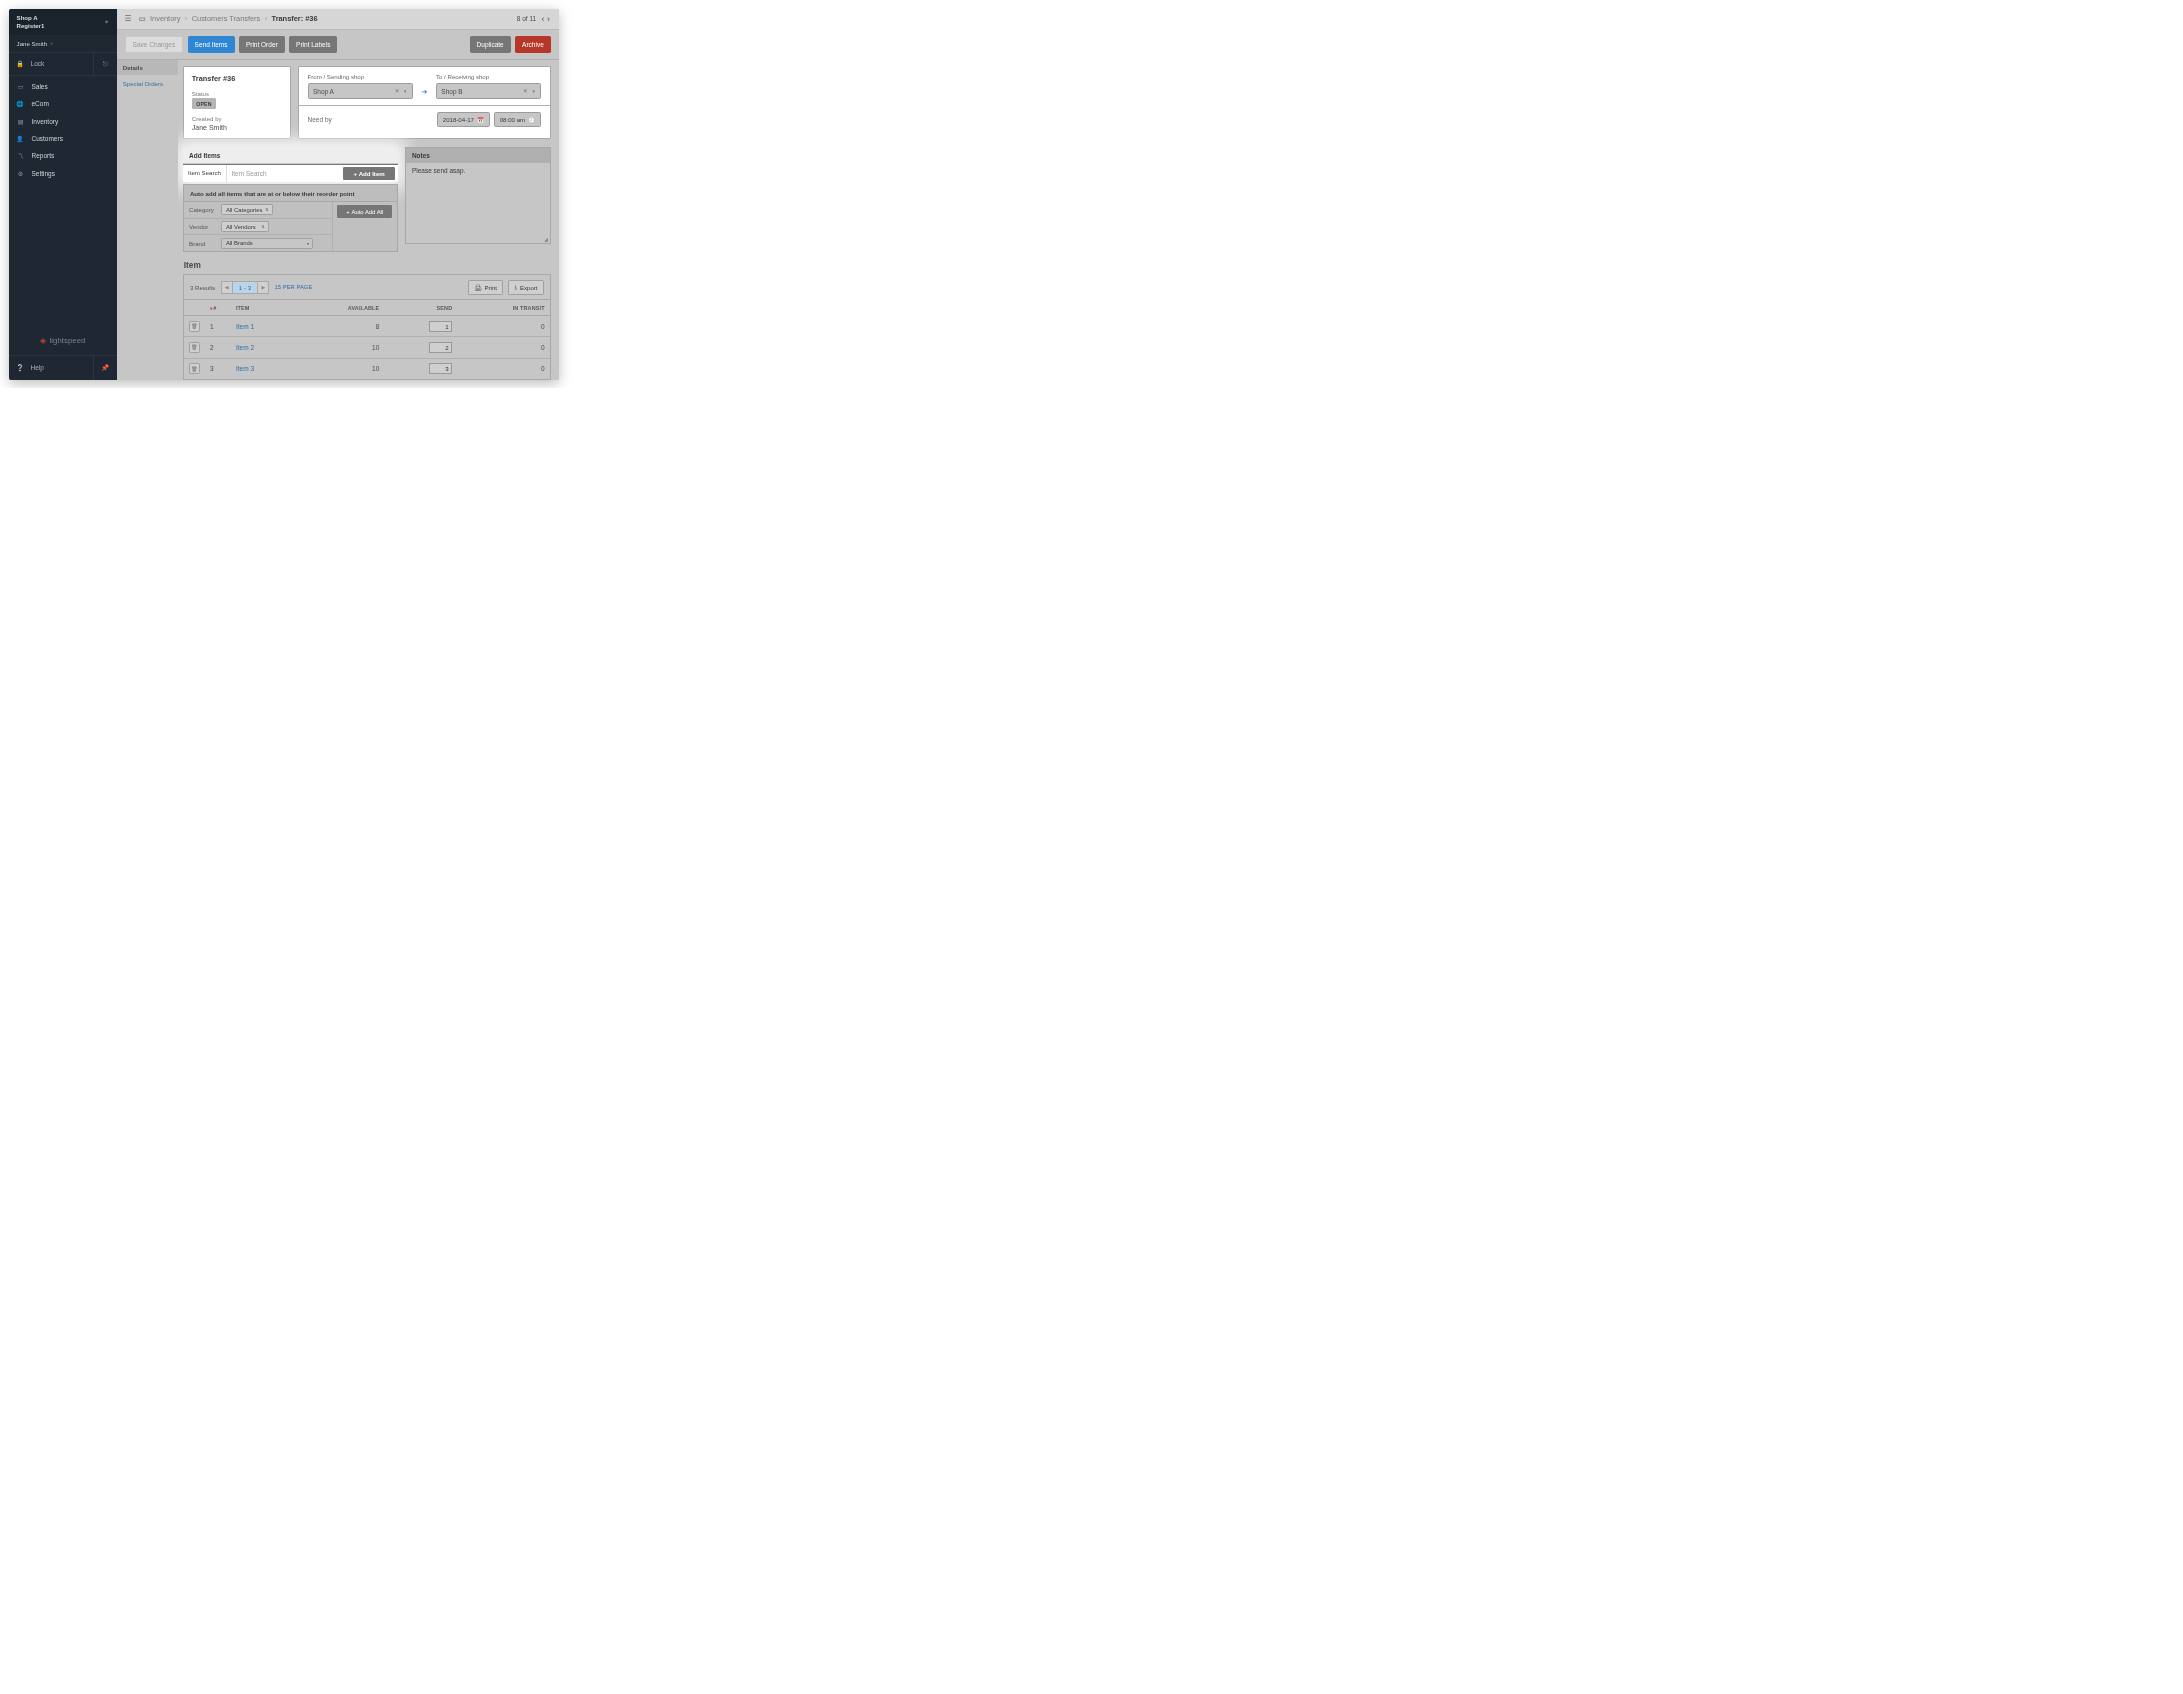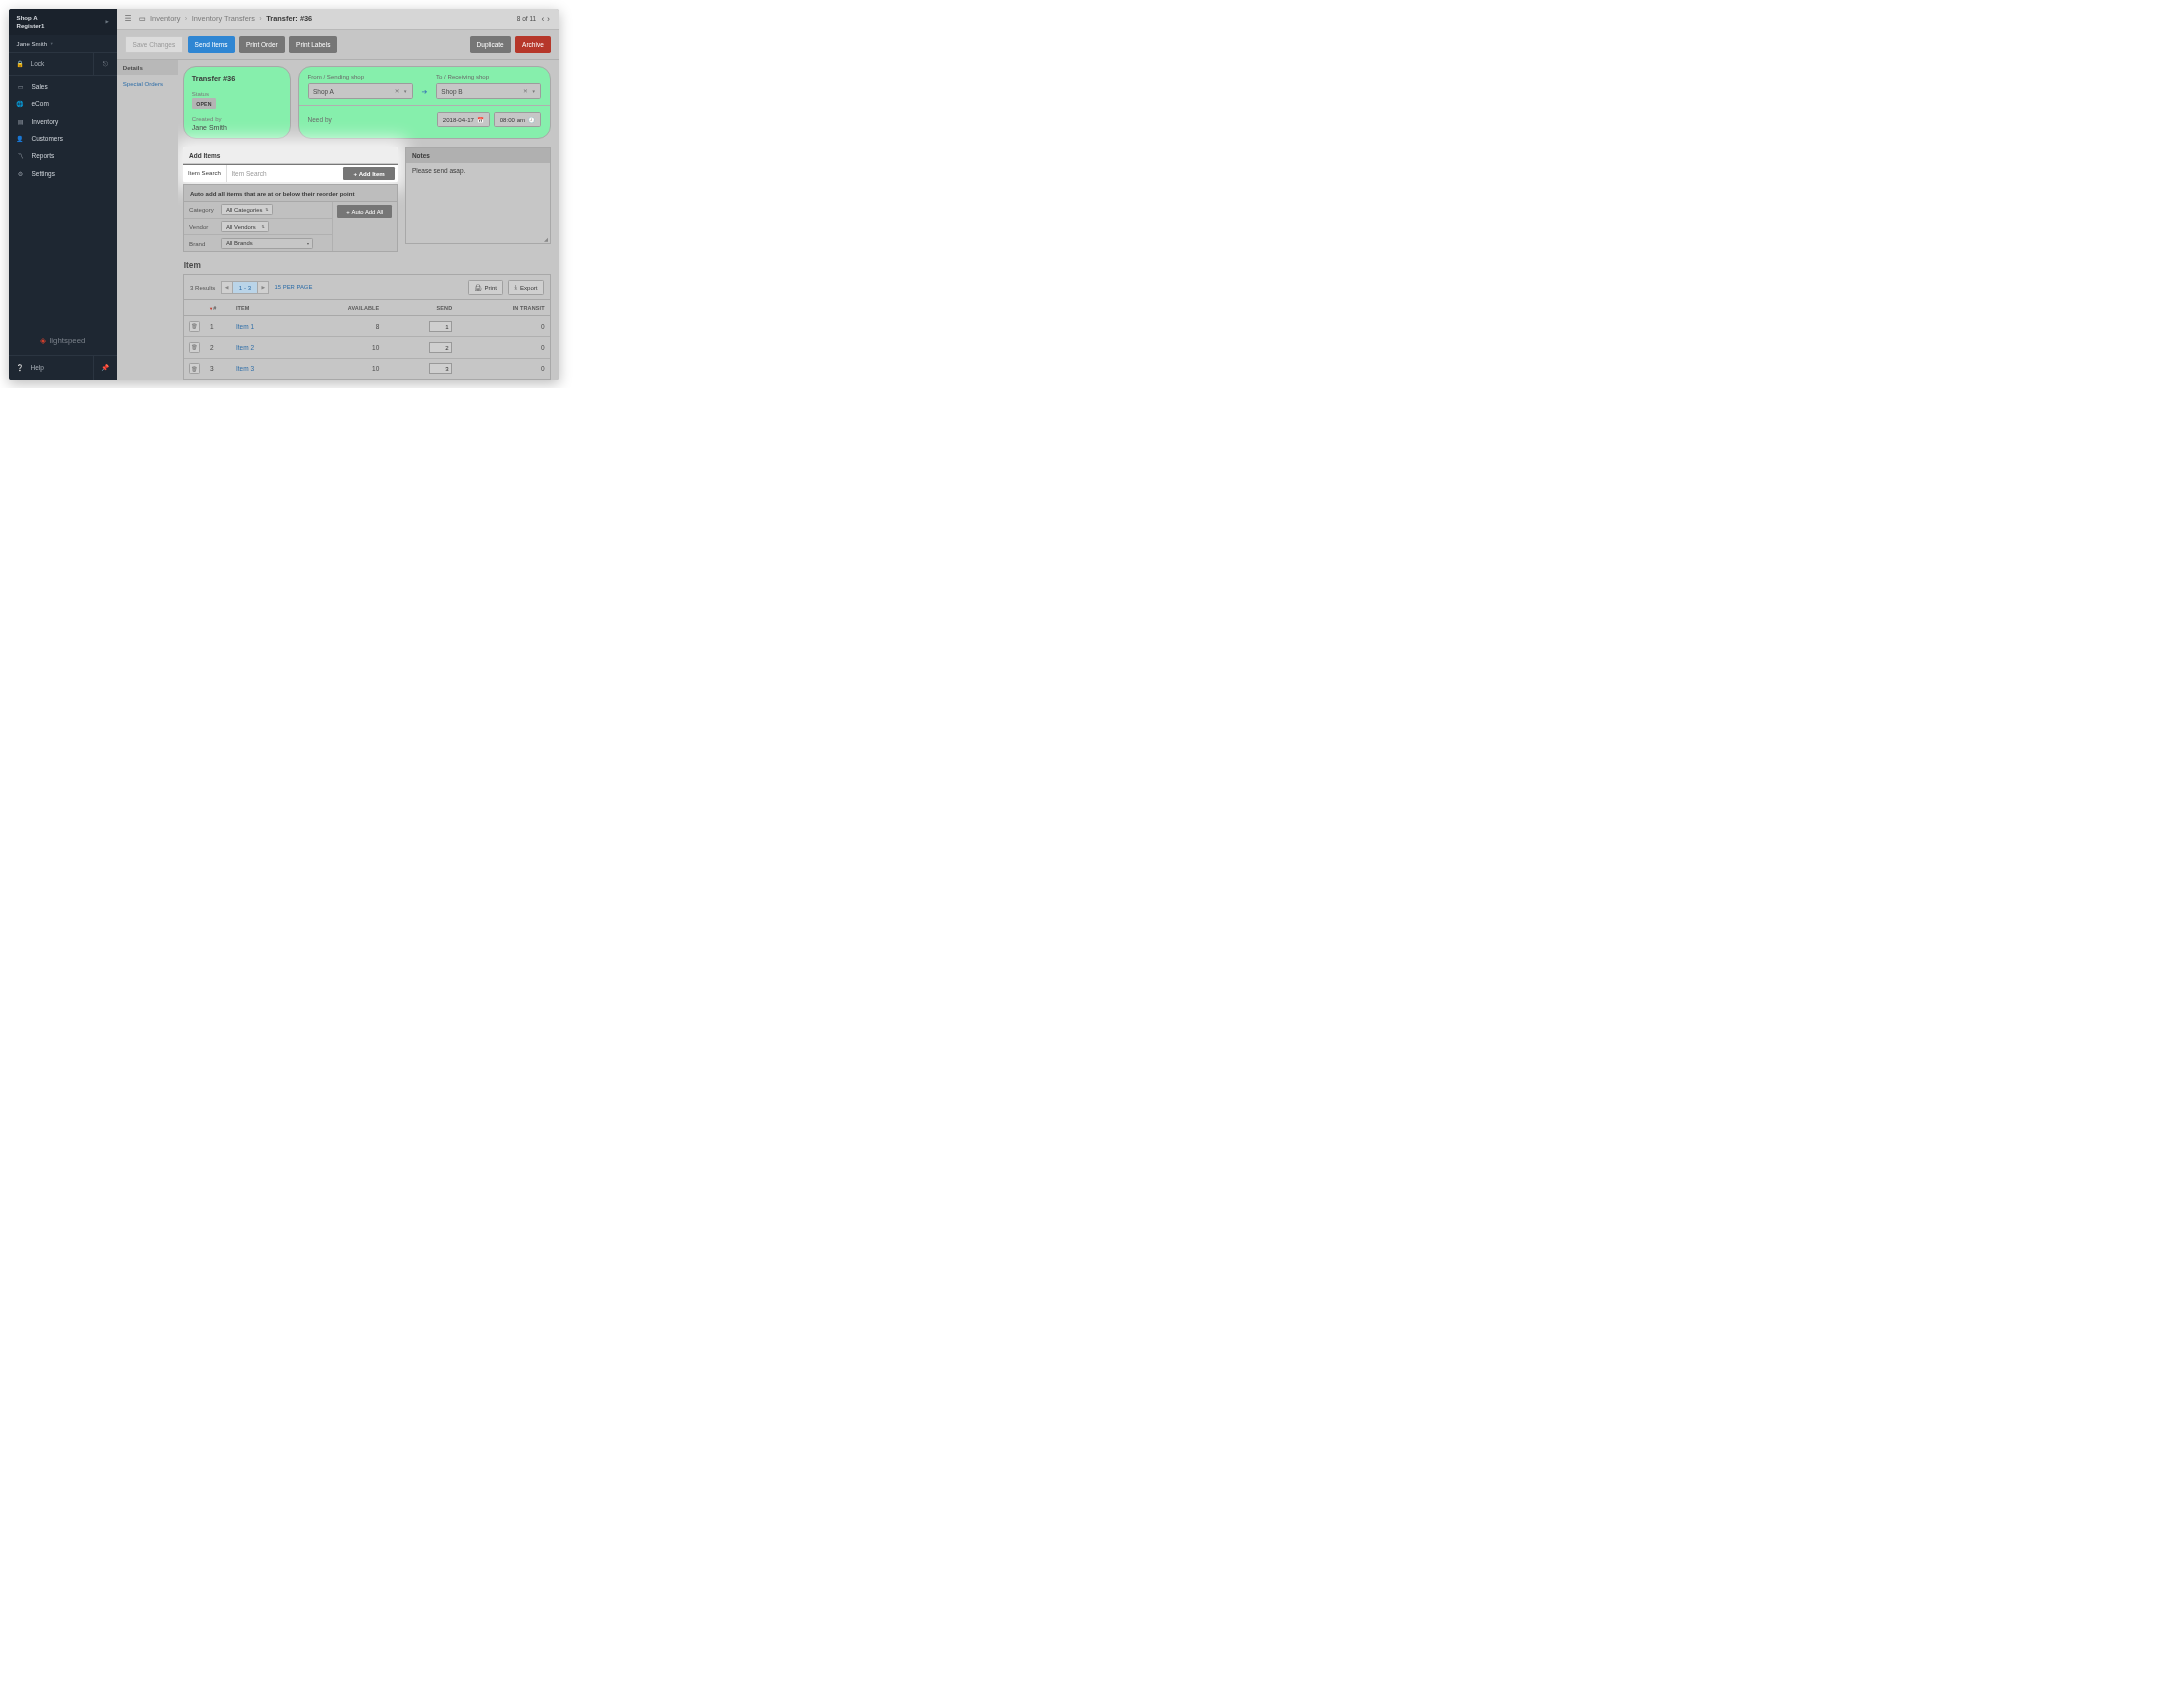--- a/index.html
+++ b/index.html
@@ -48,21 +48,21 @@
 .action-spacer { flex: 1; }
 
 .body { flex: 1; display: flex; min-height: 0; }
 .left-tabs { width: 61px; background: #c6c6c6; padding: 0; }
 .left-tab { padding: 4.4px 6.1px; font-size: 6.1px; cursor: pointer; }
 .left-tab.active { background: #b8b8b8; color: #4a4a4a; font-weight: 600; }
 .left-tab.link { color: #2f6ea8; }
 
 .content { flex: 1; padding: 6.1px 7.9px 7.9px 5.2px; overflow: auto; background:#c6c6c6;}
 .row1 { display: flex; gap: 7px; margin-bottom: 8.7px; }
-.card { border: 0.4px solid #a8a8a8; border-radius: 13px; background: #86efac; }
+.card { border: 0.4px solid #a8a8a8; border-radius: 1px; background: #ffffff; }
 .card-transfer { width: 108px; padding: 7px 7.9px; }
 .card-transfer h3 { font-size: 7.4px; color: #3a3a3a; font-weight: 700; margin-bottom: 7px; }
 .kv-label { color: #7a7a7a; font-size: 6.1px; margin-bottom: 1.7px; }
 .badge-open { display: inline-block; background: #b4b4b4; color: #3a3a3a; font-weight: 700; font-size: 5.2px; padding: 2.2px 4.4px; border-radius: 1.3px; letter-spacing: 0.2px; margin-bottom: 6.1px;}
 .created-by-val { color: #3a3a3a; font-size: 7px; }
 
 .card-shops { flex: 1;  }
 .shops-top { display: flex; gap: 8.7px; padding: 6.1px 8.7px; align-items: flex-end; border-bottom: 0.4px solid #b0b0b0;}
 .shop-col { flex: 1; }
 .shop-col .lbl { color: #6a6a6a; font-size: 6.1px; margin-bottom: 3.5px; }
@@ -200,21 +200,21 @@
     </div>
   </div>
 
   <div class="main">
     <div class="topbar">
       <span class="hamburger">☰</span>
       <div class="breadcrumb">
         <span class="bc-ic">▭</span>
         <span>Inventory</span>
         <span class="sep">›</span>
-        <span>Inventory Transfers</span>
+        <span>Customers Transfers</span>
         <span class="sep">›</span>
         <span class="current">Transfer: #36</span>
       </div>
       <div class="top-right">
         <span>8 of 11</span>
         <div class="nav-arrows">
           <span class="arr">‹</span>
           <span class="arr">›</span>
         </div>
       </div>

